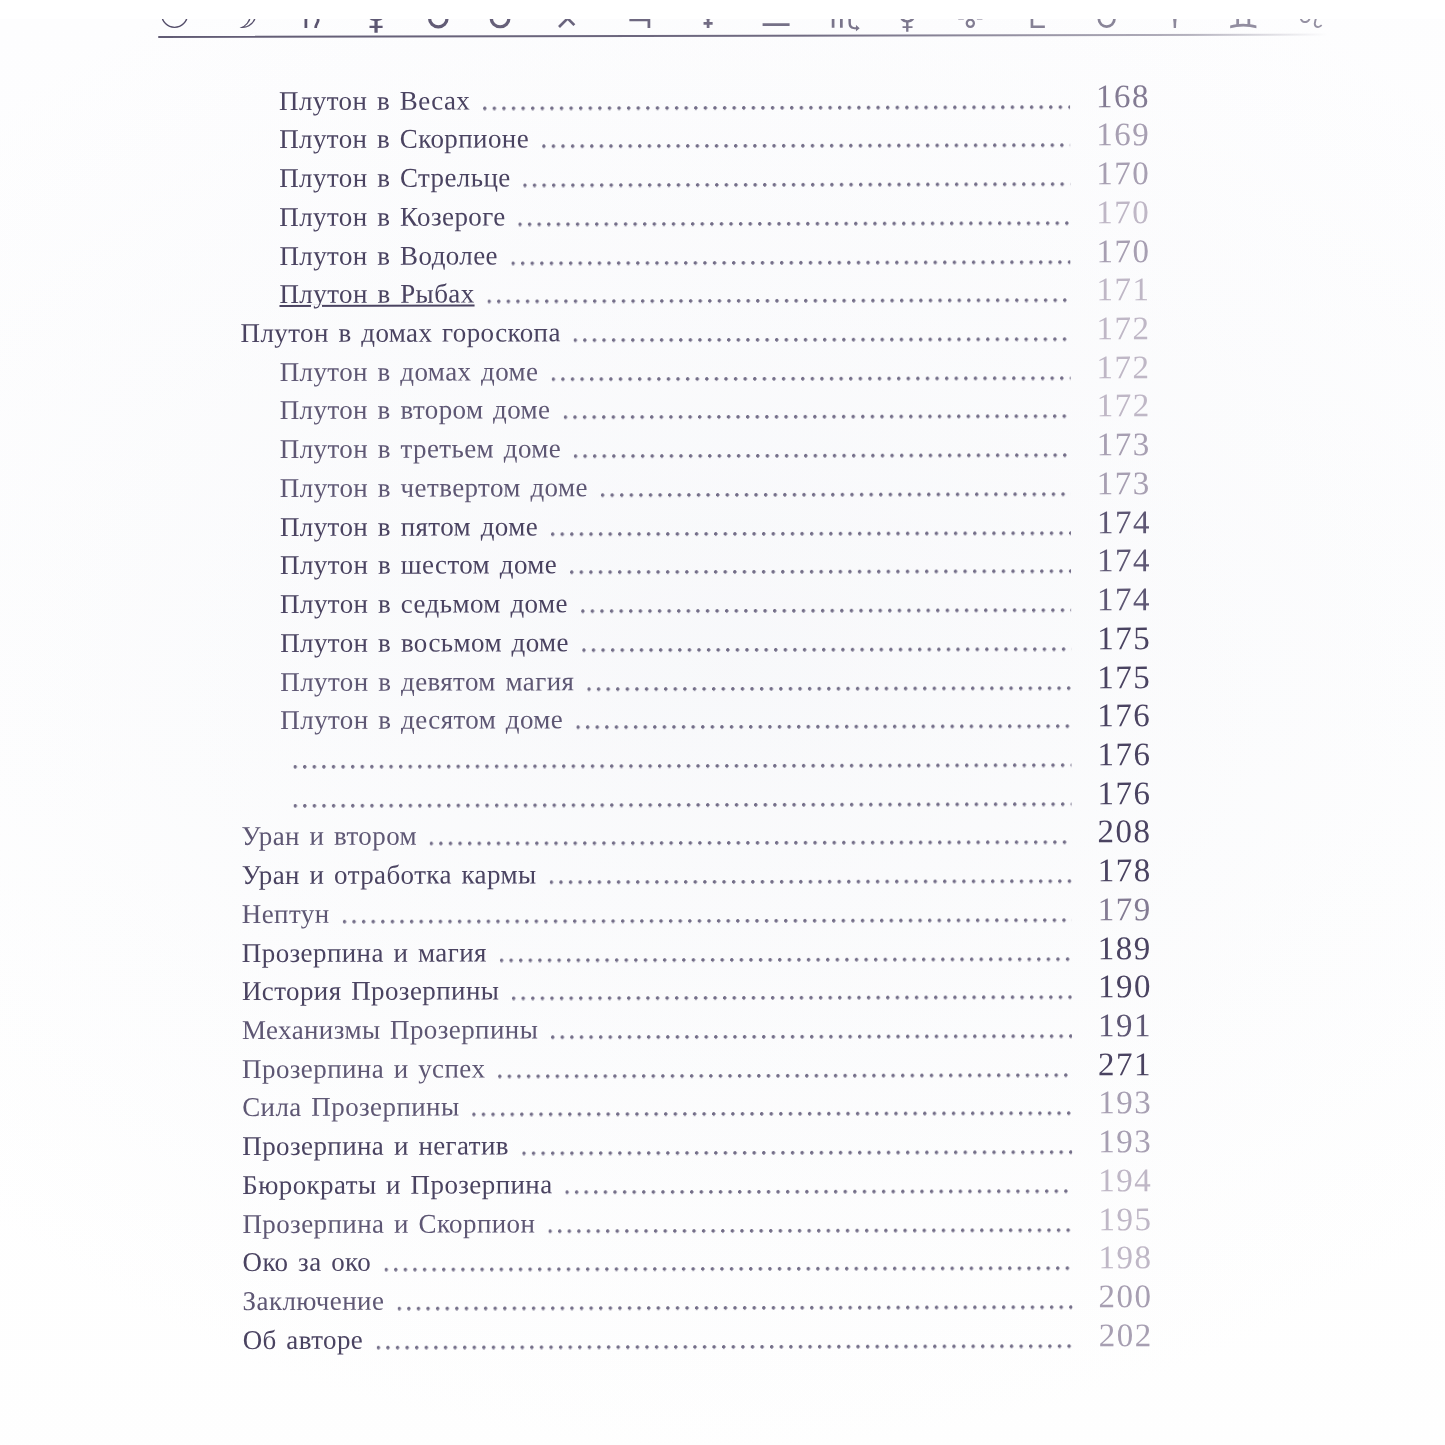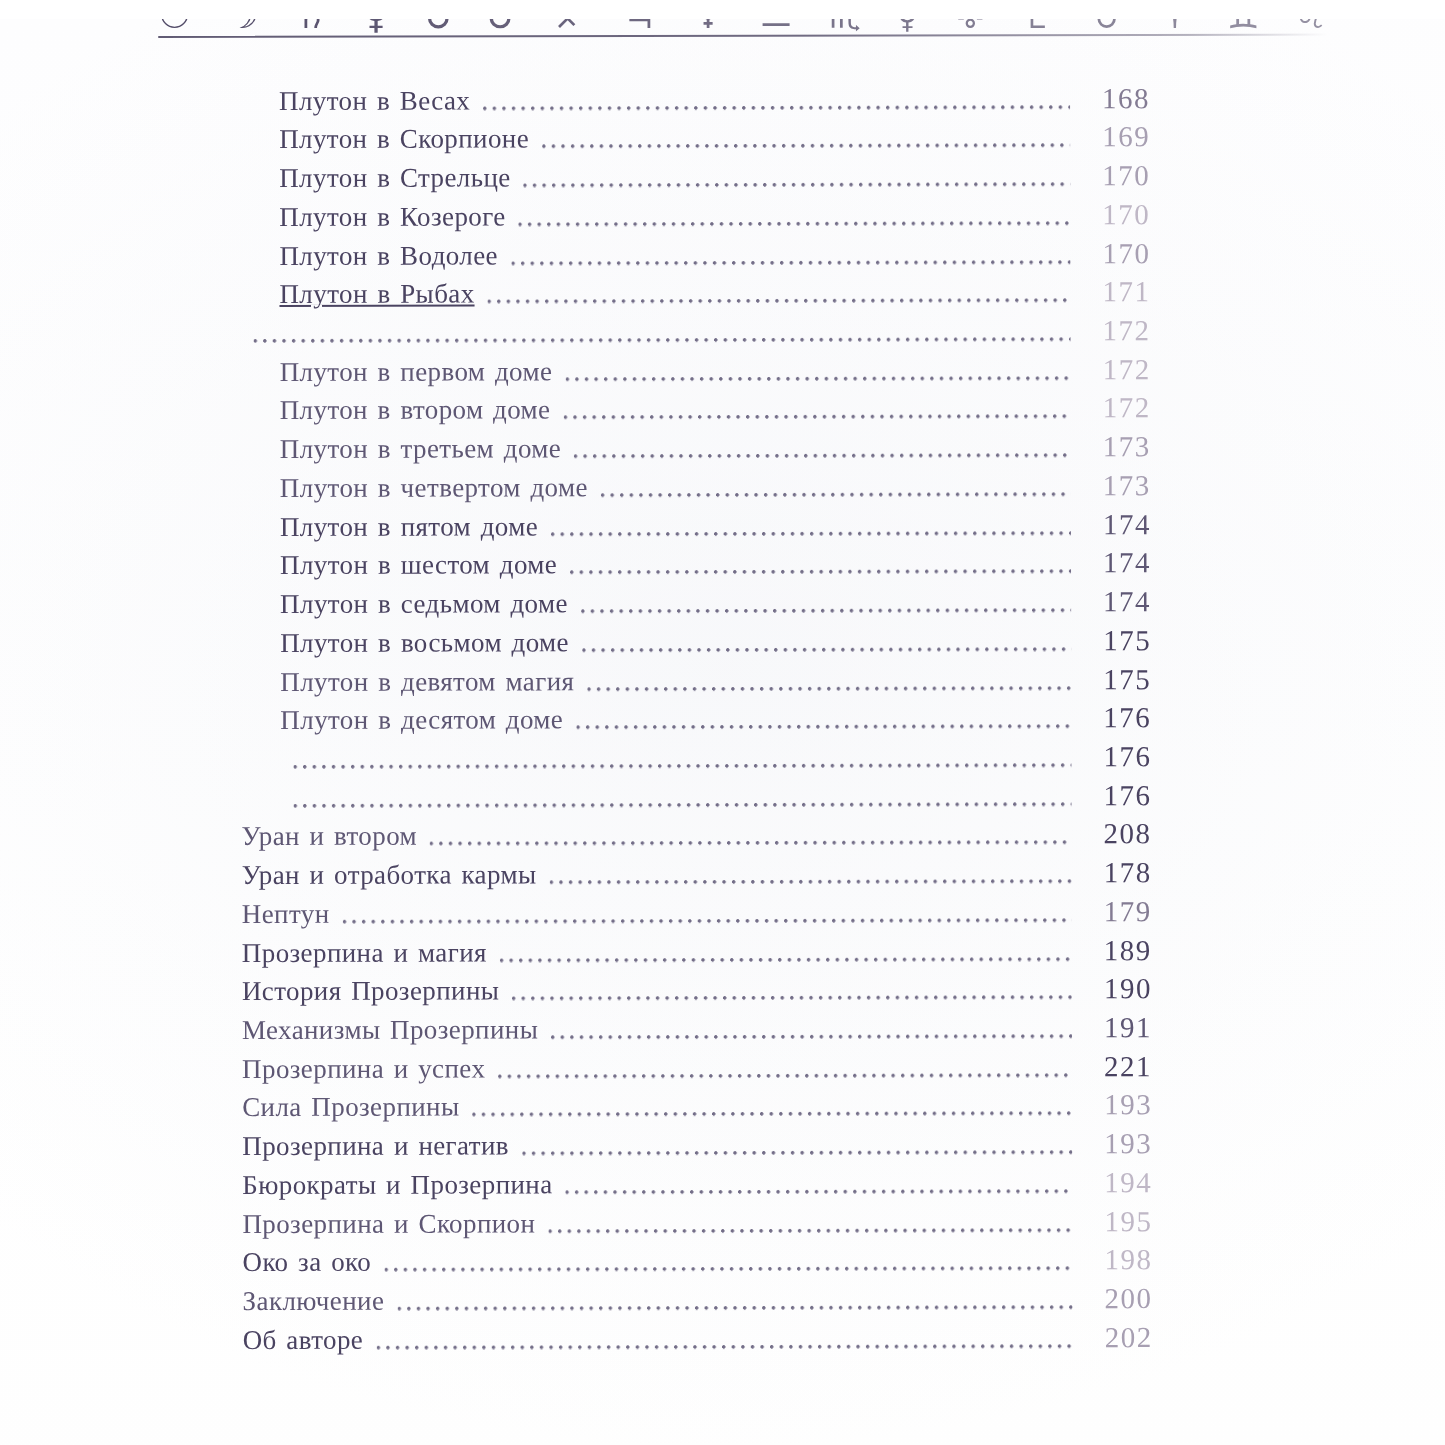--- a/index.html
+++ b/index.html
@@ -44,21 +44,21 @@
     font-size:27px;line-height:1;white-space:nowrap;
     letter-spacing:0.4px;word-spacing:2.5px;
   }
   .leader{
     flex:1;height:4px;margin:0 8px 4px 13px;
     background-image:radial-gradient(circle at 1.7px 1.9px, currentColor 1.45px, rgba(0,0,0,0) 2.05px);
     background-size:9.6px 4px;background-repeat:repeat-x;
     opacity:.82;
   }
   .num{
-    font-size:29px;line-height:1;min-width:72px;text-align:right;
+    font-size:33px;line-height:1;min-width:72px;text-align:right;
     letter-spacing:1.5px;white-space:nowrap;
   }
 </style>
 </head>
 <body>
 
 <div class="photo">
 
   <div class="glyph-clip">
     <div class="glyph-row">
@@ -115,26 +115,27 @@
       <span class="num" style="color: rgb(167, 159, 178);">170</span>
     </div>
 
     <div class="row lvl2">
       <span class="title" style="color: rgb(74, 67, 97); text-decoration: underline;">Плутон в Рыбах</span>
       <span class="leader" style="color: rgb(85, 78, 110);"></span>
       <span class="num" style="color: rgb(191, 183, 198);">171</span>
     </div>
 
     <div class="row lvl1">
+      <span class="title" style="color: rgb(74, 67, 97);">Плутон в домах гороскопа</span>
       <span class="leader" style="color: rgb(85, 78, 110);"></span>
       <span class="num" style="color: rgb(191, 183, 198);">172</span>
     </div>
 
     <div class="row lvl2">
-      <span class="title" style="color: rgb(94, 87, 116);">Плутон в первом доме</span>
+      <span class="title" style="color: rgb(94, 87, 116);">Плутон в домах доме</span>
       <span class="leader" style="color: rgb(85, 78, 110);"></span>
       <span class="num" style="color: rgb(191, 183, 198);">172</span>
     </div>
 
     <div class="row lvl2">
       <span class="title" style="color: rgb(94, 87, 116);">Плутон в втором доме</span>
       <span class="leader" style="color: rgb(85, 78, 110);"></span>
       <span class="num" style="color: rgb(191, 183, 198);">172</span>
     </div>
 
@@ -228,21 +229,21 @@
 
     <div class="row lvl1">
       <span class="title" style="color: rgb(94, 87, 116);">Механизмы Прозерпины</span>
       <span class="leader" style="color: rgb(85, 78, 110);"></span>
       <span class="num" style="color: rgb(94, 87, 116);">191</span>
     </div>
 
     <div class="row lvl1">
       <span class="title" style="color: rgb(94, 87, 116);">Прозерпина и успех</span>
       <span class="leader" style="color: rgb(85, 78, 110);"></span>
-      <span class="num" style="color: rgb(74, 67, 97);">221</span>
+      <span class="num" style="color: rgb(74, 67, 97);">271</span>
     </div>
 
     <div class="row lvl1">
       <span class="title" style="color: rgb(94, 87, 116);">Сила Прозерпины</span>
       <span class="leader" style="color: rgb(85, 78, 110);"></span>
       <span class="num" style="color: rgb(167, 159, 178);">193</span>
     </div>
 
     <div class="row lvl1">
       <span class="title" style="color: rgb(74, 67, 97);">Прозерпина и негатив</span>

